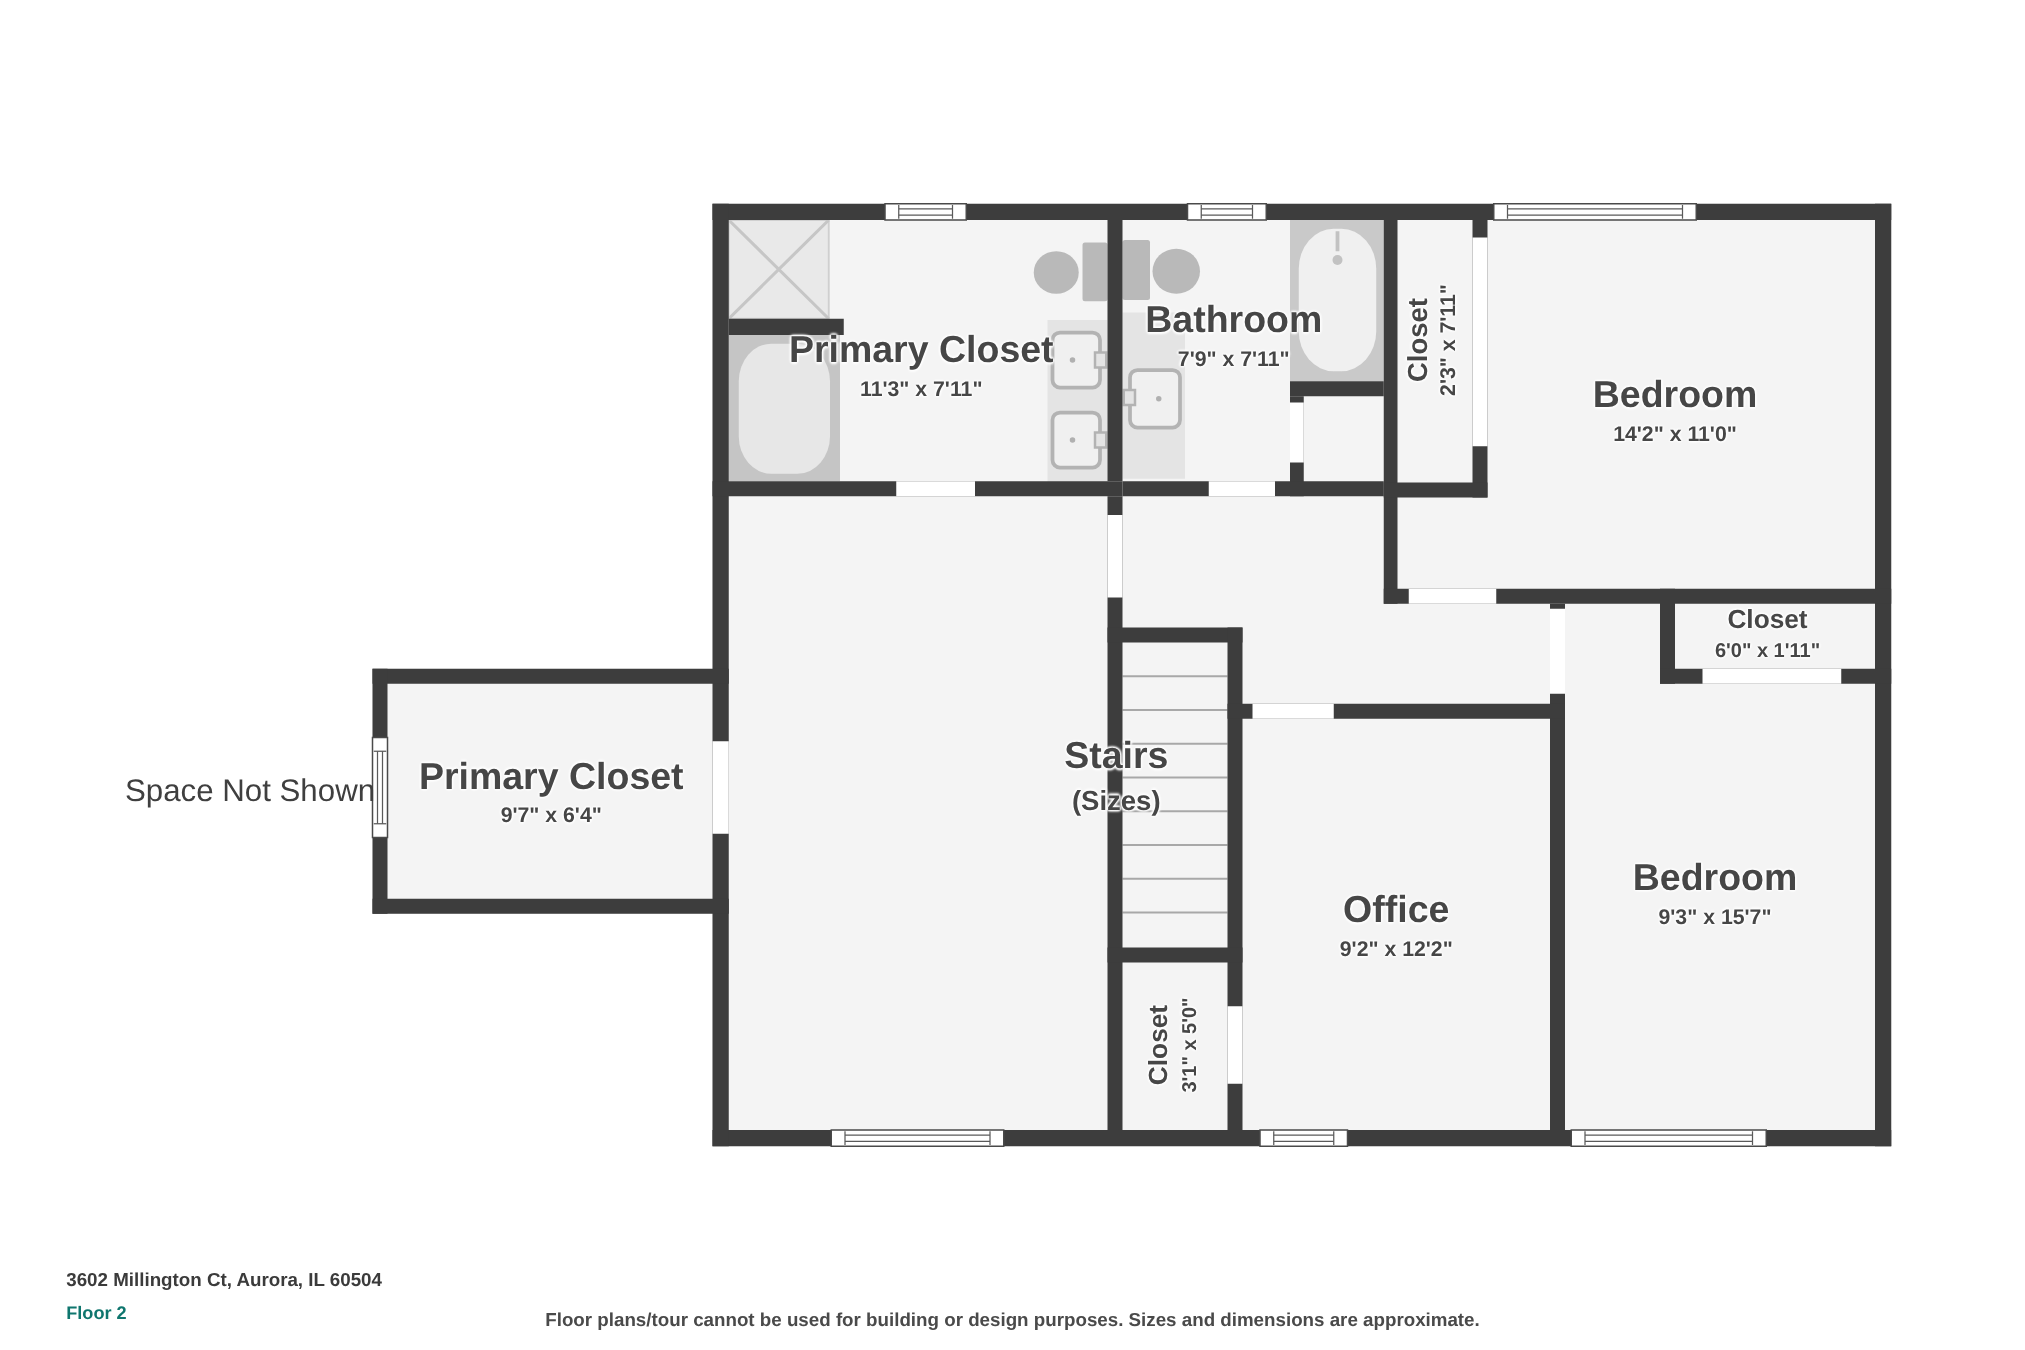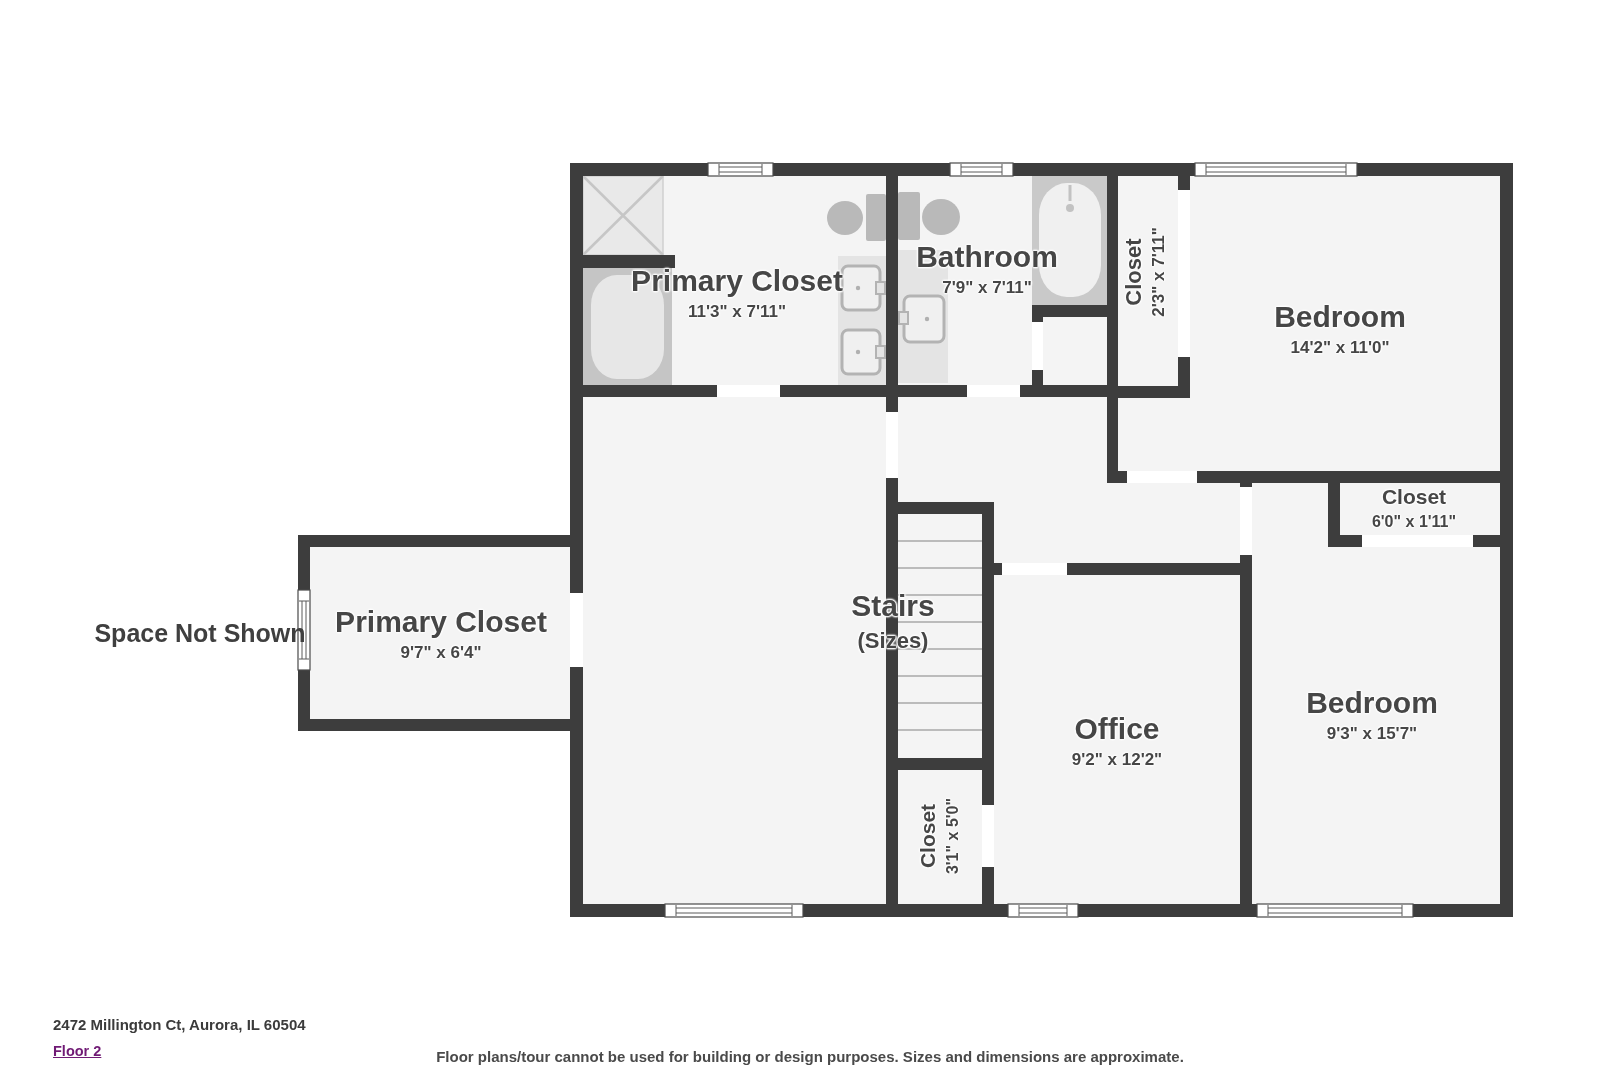--- a/index.html
+++ b/index.html
@@ -15,23 +15,23 @@
   .lbl{position:absolute;transform:translate(-50%,-50%);text-align:center;color:#464646;
        white-space:nowrap;line-height:1.32;
        text-shadow:0 0 2px #fff,0 0 3px #fff,0 1px 2px #fff,1px 0 2px #fff,-1px 0 2px #fff,0 -1px 2px #fff;}
   .nm{font-size:30px;font-weight:700;}
   .dm{font-size:17px;font-weight:700;}
   .vert{transform:translate(-50%,-50%) rotate(-90deg);}
   .vert .nm{font-size:22px;}
   .small .nm{font-size:21px;}
   .small .dm{font-size:16px;}
   .stairs-lbl .dm{font-size:22px;}
-  .note{position:absolute;transform:translate(-50%,-50%);font-size:25px;font-weight:700;color:#3f3f3f;white-space:nowrap;}
+  .note{position:absolute;transform:translate(-50%,-50%);font-size:25px;font-weight:400;color:#3f3f3f;white-space:nowrap;}
   .addr{position:absolute;left:53px;top:1016px;font-size:15px;font-weight:700;color:#3b3b3b;}
-  .floor2{position:absolute;left:53px;top:1043px;font-size:14.5px;font-weight:700;color:#701a75;text-decoration:underline;}
+  .floor2{position:absolute;left:53px;top:1043px;font-size:14.5px;font-weight:700;color:#0f766e;}
   .disc{position:absolute;left:810px;top:1048px;transform:translateX(-50%);font-size:15px;font-weight:700;color:#4a4a4a;white-space:nowrap;}
 </style>
 </head>
 <body>
 
 <div id="stage">
 
   <svg id="plan-svg" width="1620" height="1080" viewBox="0 0 1620 1080">
 
     <g>
@@ -219,16 +219,16 @@
     <div class="nm">Bedroom</div>
     <div class="dm">9'3" x 15'7"</div>
   </div>
   <div class="lbl vert small" style="left:938px;top:836px">
     <div class="nm">Closet</div>
     <div class="dm">3'1" x 5'0"</div>
   </div>
 
   <div class="note" style="left:200px;top:633px">Space Not Shown</div>
 
-  <div class="addr">2472 Millington Ct, Aurora, IL 60504</div>
+  <div class="addr">3602 Millington Ct, Aurora, IL 60504</div>
   <div class="floor2">Floor 2</div>
   <div class="disc">Floor plans/tour cannot be used for building or design purposes. Sizes and dimensions are approximate.</div>
 </div>
 
 </body></html>

